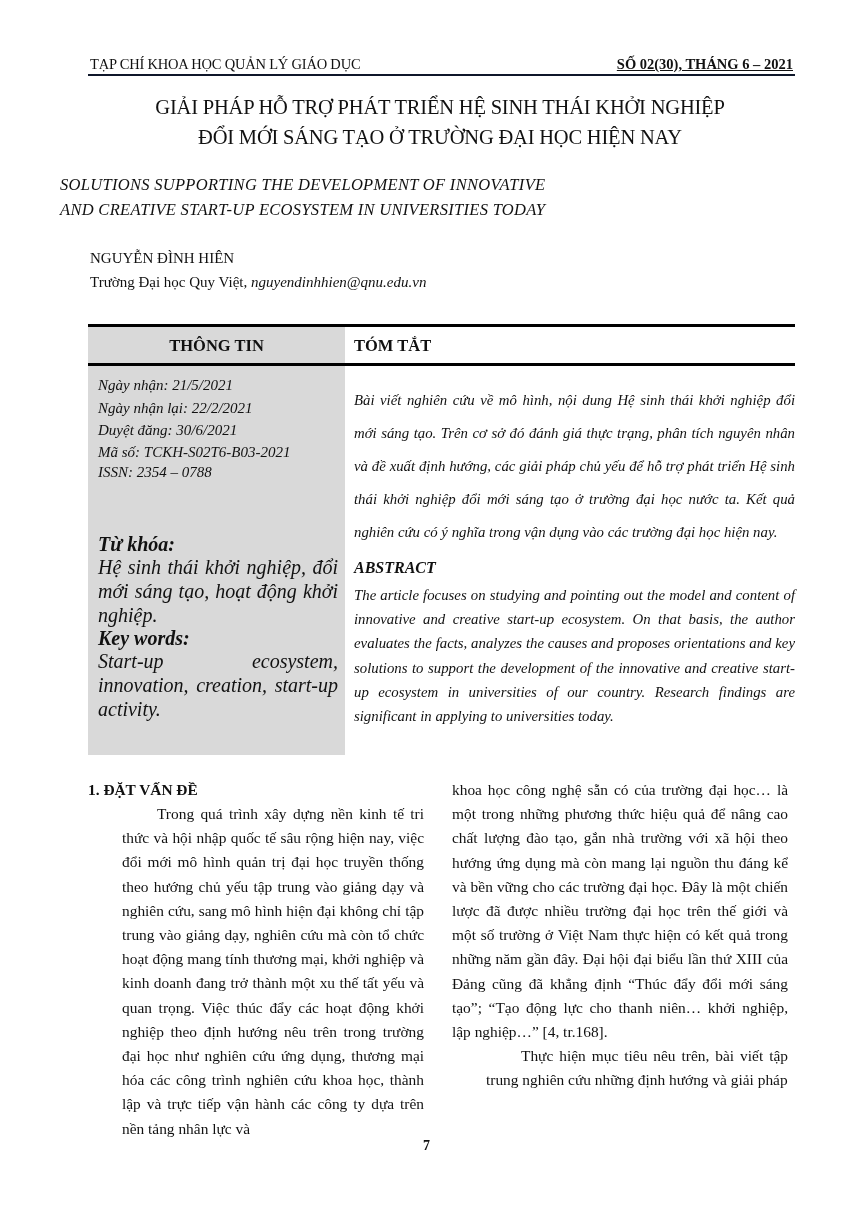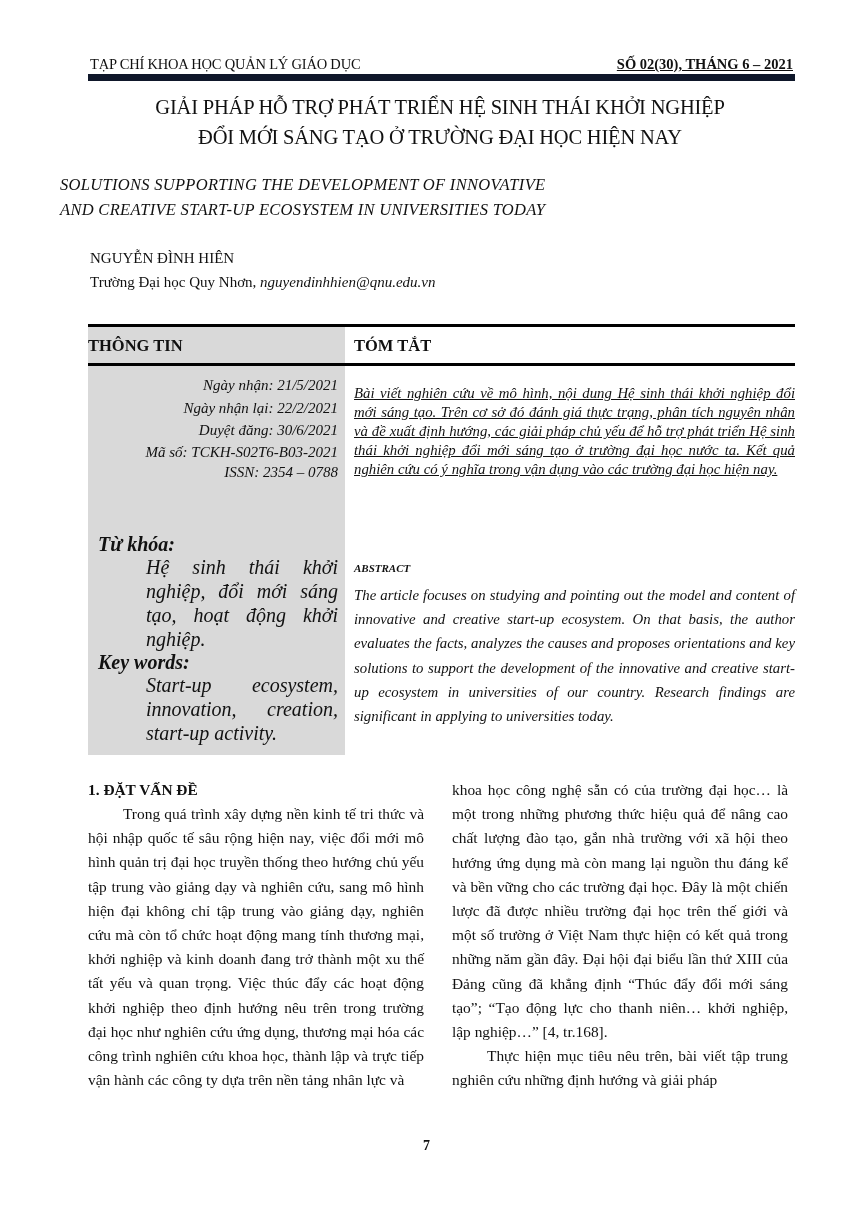--- a/index.html
+++ b/index.html
@@ -3,21 +3,21 @@
 <meta charset="utf-8">
 <style>
   html, body { margin: 0; padding: 0; background: #ffffff; }
   body {
     width: 853px; height: 1212px; position: relative; overflow: hidden;
     font-family: "Liberation Serif", "DejaVu Serif", serif; color: #111;
   }
   .abs { position: absolute; }
   .running-header {
     left: 88px; top: 52px; width: 707px; height: 22px;
-    border-bottom: 7px solid #0f172a;
+    border-bottom: 2px solid #0f172a;
     font-size: 14.5px; line-height: 20px;
   }
   .running-header .left { position: absolute; left: 2px; top: 2px; letter-spacing: -0.2px; }
   .running-header .right { position: absolute; right: 2px; top: 2px; font-weight: bold; text-decoration: underline; }
   .title-vi {
     left: 60px; top: 92px; width: 760px; text-align: center;
     font-weight: normal; font-size: 20.5px; line-height: 30px; letter-spacing: -0.2px;
   }
   .title-en {
     left: 60px; top: 172px; width: 760px; text-align: left;
@@ -27,51 +27,51 @@
   .affiliation { left: 90px; top: 272px; font-size: 15px; line-height: 20px; }
   .affiliation .email { font-style: italic; }
 
   .info-table { left: 88px; top: 324px; width: 707px; height: 431px; }
   .info-col { position: absolute; left: 0; top: 0; width: 257px; height: 431px; background: #d9d9d9; }
   .rule { position: absolute; left: 0; width: 707px; height: 3px; background: #000; }
   .rule.top { top: 0; }
   .rule.mid { top: 39px; }
   .col-head-left {
     position: absolute; left: 0; top: 3px; width: 257px; height: 34px;
-    text-align: left; font-weight: bold; font-size: 16.5px; line-height: 38px;
+    text-align: center; font-weight: bold; font-size: 16.5px; line-height: 38px;
   }
   .col-head-right {
     position: absolute; left: 266px; top: 3px; height: 36px;
     font-weight: bold; font-size: 16.5px; line-height: 38px;
   }
   .meta-list { position: absolute; left: 10px; top: 50px; width: 240px; font-style: italic; font-size: 15px; }
-  .meta-list div { line-height: 22.5px; white-space: nowrap; text-align: right; }
+  .meta-list div { line-height: 22.5px; white-space: nowrap; }
   .meta-list .last { line-height: 20px; font-style: italic; }
   .kw-block { position: absolute; left: 10px; top: 209px; width: 240px; font-size: 20px; }
   .kw-label { font-weight: bold; font-style: italic; line-height: 22px; }
-  .kw-text { font-style: italic; line-height: 24px; text-align: justify; text-align-last: left; margin-left: 48px; }
+  .kw-text { font-style: italic; line-height: 24px; text-align: justify; text-align-last: left; }
 
   .summary-vi {
     position: absolute; left: 266px; top: 60px; width: 441px;
-    font-style: italic; font-size: 14.8px; line-height: 19px; text-align: justify; text-decoration: underline;
+    font-style: italic; font-size: 14.8px; line-height: 33px; text-align: justify;
   }
   .abstract-label {
     position: absolute; left: 266px; top: 233px;
-    font-weight: bold; font-style: italic; font-size: 11px; line-height: 22px;
+    font-weight: bold; font-style: italic; font-size: 16px; line-height: 22px;
   }
   .abstract-en {
     position: absolute; left: 266px; top: 259px; width: 441px;
     font-style: italic; font-size: 14.8px; line-height: 24.2px; text-align: justify;
   }
 
   .body-col { font-size: 15.4px; line-height: 24.2px; text-align: justify; width: 336px; }
   .col-left { left: 88px; top: 778px; }
   .col-right { left: 452px; top: 778px; }
   .section-heading { font-weight: bold; font-size: 15.4px; line-height: 24px; text-align: left; }
-  .indent { text-indent: 35px; }
+  .indent { text-indent: 35px; margin-left: 34px; }
   .page-number {
     left: 0; width: 853px; top: 1138px; text-align: center;
     font-weight: bold; font-size: 14px;
   }
 </style>
 </head>
 <body>
 
 <div class="abs running-header">
   <span class="left">TẠP CHÍ KHOA HỌC QUẢN LÝ GIÁO DỤC</span>
@@ -82,21 +82,21 @@
   <div>GIẢI PHÁP HỖ TRỢ PHÁT TRIỂN HỆ SINH THÁI KHỞI NGHIỆP</div>
   <div>ĐỔI MỚI SÁNG TẠO Ở TRƯỜNG ĐẠI HỌC HIỆN NAY</div>
 </div>
 
 <div class="abs title-en">
   <div>SOLUTIONS SUPPORTING THE DEVELOPMENT OF INNOVATIVE</div>
   <div>AND CREATIVE START-UP ECOSYSTEM IN UNIVERSITIES TODAY</div>
 </div>
 
 <div class="abs author-name">NGUYỄN ĐÌNH HIÊN</div>
-<div class="abs affiliation"><span>Trường Đại học Quy Nhơn, </span><span class="email">nguyendinhhien@qnu.edu.vn</span></div>
+<div class="abs affiliation"><span>Trường Đại học Quy Việt, </span><span class="email">nguyendinhhien@qnu.edu.vn</span></div>
 
 <div class="abs info-table">
   <div class="info-col"></div>
   <div class="rule top"></div>
   <div class="rule mid"></div>
   <div class="col-head-left">THÔNG TIN</div>
   <div class="col-head-right">TÓM TẮT</div>
 
   <div class="meta-list">
     <div>Ngày nhận: 21/5/2021</div>

